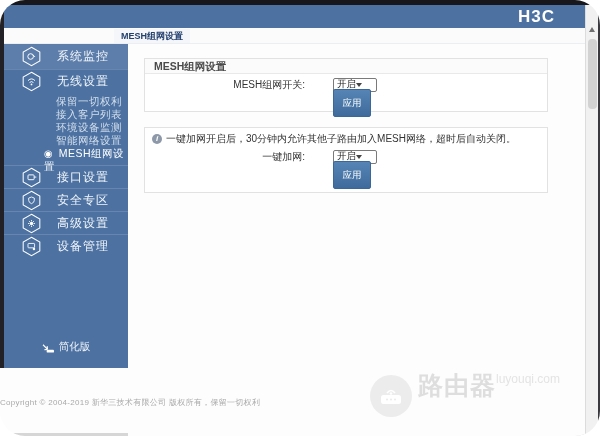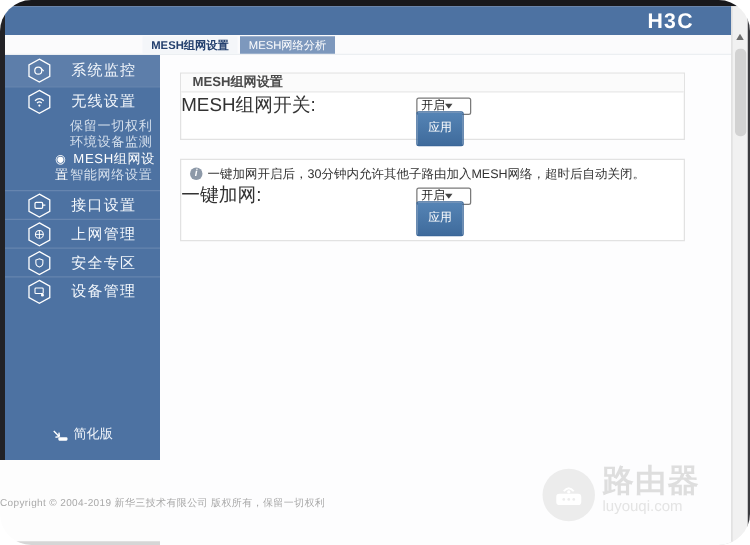--- a/index.html
+++ b/index.html
@@ -35,35 +35,35 @@
   .simplified { position:absolute; left:0; bottom:14px; width:100%; text-align:center; font-size:10.5px; color:#f0f4fa; cursor:pointer; }
   .simplified svg { vertical-align:-3px; margin-right:4px; }
 
   
   .main { position:absolute; left:128px; top:44px; width:457px; height:392px; background:#fdfdfe; }
   .panel { position:absolute; left:16px; width:404px; background:#fff; border:1px solid #e2e2e2; }
   .panel-1 { top:14px; height:54px; }
   .panel-2 { top:83px; height:66px; }
   .panel-title { height:15px; line-height:15px; padding-left:9px; font-size:10.5px; font-weight:bold; color:#4a4a4a; background:#fbfbfb; border-bottom:1px solid #e9e9e9; }
   .form-row { display:flex; align-items:center; height:15px; margin-top:3px; }
-  .form-label { flex:0 0 160px; text-align:left; font-size:15px; color:#333; }
+  .form-label { flex:0 0 160px; text-align:right; font-size:10px; color:#333; }
   .ctrl { margin-left:28px; }
   .select { width:44px; height:14px; background:#fff; border:1px solid #7a7a7a; border-radius:2px; display:flex; align-items:center; justify-content:flex-start; padding:0 3px; font-size:9.5px; color:#222; cursor:pointer; }
   .caret { width:0; height:0; border-left:3px solid transparent; border-right:3px solid transparent; border-top:4px solid #444; }
   .apply-btn { width:38px; height:28px; border:1px solid #3a6698; border-radius:2px; background:linear-gradient(#5584b5,#3f6b9c); color:#fff; font-size:9.5px; line-height:11px; cursor:pointer; font-family:inherit; }
   .info-row { display:flex; align-items:center; padding-left:7px; margin-top:4px; font-size:10px; color:#333; }
   .info-ic { width:10px; height:10px; border-radius:50%; background:#8d99a8; color:#fff; font-size:8px; line-height:10px; text-align:center; margin-right:4px; flex:0 0 auto; font-style:italic; font-weight:bold; }
 
   
   .footer { position:absolute; left:0; top:397px; width:598px; text-align:left; font-size:8px; color:#a9a9a9; letter-spacing:0.3px; }
 
   
   .watermark { position:absolute; right:40px; top:372px; display:flex; align-items:flex-start; }
   .wm-circle { width:42px; height:42px; border-radius:50%; background:#ececec; display:flex; align-items:center; justify-content:center; margin-right:6px; margin-top:3px; }
-  .wm-texts { display:flex; flex-direction:column; }
+  .wm-texts { display:flex; flex-direction:row; }
   .wm-title { font-size:25px; font-weight:bold; color:#dedede; line-height:26px; letter-spacing:1px; }
   .wm-site { font-size:12px; color:#e4e4e4; line-height:14px; }
 
   
   .scrollbar { position:absolute; left:585px; top:5px; width:13px; height:428px; background:#f1f1f1; border-left:1px solid #dcdcdc; }
   .sb-up { position:absolute; left:3px; top:22px; width:0; height:0; border-left:3.5px solid transparent; border-right:3.5px solid transparent; border-bottom:5px solid #6f6f6f; }
   .sb-thumb { position:absolute; left:2px; top:34px; width:9px; height:70px; background:#d2d2d2; border-radius:4px; }
 </style>
 </head>
 <body>
@@ -74,21 +74,20 @@
   <div class="left-strip"></div>
   <div class="right-strip"></div>
   <div class="bottom-strip"></div>
 
   <div class="header">
     <span class="logo">H3C</span>
   </div>
 
   <div class="tabbar">
     <div class="tab active">MESH组网设置</div>
-    <div class="tab inactive">MESH网络分析</div>
   </div>
 
   <div class="sidebar">
 
     <div class="nav-item first">
       <span class="hex">
         <svg width="21" height="21" viewBox="0 0 24 24">
             <polygon points="12,1.5 21.5,6.8 21.5,17.2 12,22.5 2.5,17.2 2.5,6.8" fill="none" stroke="#fff" stroke-width="1.2"></polygon>
             <circle cx="11" cy="12" r="3.2" fill="none" stroke="#fff" stroke-width="1.1"></circle>
             <path d="M13.5 10 L16 12.5" stroke="#fff" stroke-width="1.1"></path>
@@ -107,63 +106,66 @@
           </svg>
       </span>
       <span class="nav-label">无线设置</span>
     </div>
 
     <div class="submenu">
       <div class="sub-item">
         <span>保留一切权利</span>
       </div>
       <div class="sub-item">
+        <span>接入客户列表</span>
+      </div>
+      <div class="sub-item">
         <span>环境设备监测</span>
+      </div>
+      <div class="sub-item">
+        <span>智能网络设置</span>
       </div>
       <div class="sub-item selected">
         <span class="radio-ic">◉</span>
         <span>MESH组网设置</span>
       </div>
-      <div class="sub-item">
-        <span>智能网络设置</span>
-      </div>
     </div>
 
     <div class="nav-item">
       <span class="hex">
         <svg width="21" height="21" viewBox="0 0 24 24">
             <polygon points="12,1.5 21.5,6.8 21.5,17.2 12,22.5 2.5,17.2 2.5,6.8" fill="none" stroke="#fff" stroke-width="1.2"></polygon>
             <rect x="8" y="9" width="7" height="5.5" rx="1" fill="none" stroke="#fff" stroke-width="1.1"></rect>
             <path d="M15 11.5 h2.5" stroke="#fff" stroke-width="1.1"></path>
           </svg>
       </span>
       <span class="nav-label">接口设置</span>
     </div>
 
-    <div class="nav-item">
-      <span class="hex">
-        <svg width="21" height="21" viewBox="0 0 24 24">
-            <polygon points="12,1.5 21.5,6.8 21.5,17.2 12,22.5 2.5,17.2 2.5,6.8" fill="none" stroke="#fff" stroke-width="1.2"></polygon>
-            <circle cx="12" cy="12" r="3.6" fill="none" stroke="#fff" stroke-width="1"></circle>
-            <path d="M8.4 12 h7.2 M12 8.4 v7.2" stroke="#fff" stroke-width="0.9"></path>
-          </svg>
-      </span>
-      <span class="nav-label">上网管理</span>
-    </div>
 
     <div class="nav-item">
       <span class="hex">
         <svg width="21" height="21" viewBox="0 0 24 24">
             <polygon points="12,1.5 21.5,6.8 21.5,17.2 12,22.5 2.5,17.2 2.5,6.8" fill="none" stroke="#fff" stroke-width="1.2"></polygon>
             <path d="M12 8 l3.2 1.2 v2.6 q0 2.6 -3.2 3.8 q-3.2 -1.2 -3.2 -3.8 v-2.6 z" fill="none" stroke="#fff" stroke-width="1"></path>
           </svg>
       </span>
       <span class="nav-label">安全专区</span>
     </div>
 
+    <div class="nav-item">
+      <span class="hex">
+        <svg width="21" height="21" viewBox="0 0 24 24">
+            <polygon points="12,1.5 21.5,6.8 21.5,17.2 12,22.5 2.5,17.2 2.5,6.8" fill="none" stroke="#fff" stroke-width="1.2"></polygon>
+            <circle cx="12" cy="12" r="2" fill="#fff"></circle>
+            <path d="M12 8 v1.5 M12 14.5 v1.5 M8 12 h1.5 M14.5 12 h1.5 M9.2 9.2 l1 1 M13.8 13.8 l1 1 M14.8 9.2 l-1 1 M10.2 13.8 l-1 1" stroke="#fff" stroke-width="1"></path>
+          </svg>
+      </span>
+      <span class="nav-label">高级设置</span>
+    </div>
 
     <div class="nav-item">
       <span class="hex">
         <svg width="21" height="21" viewBox="0 0 24 24">
             <polygon points="12,1.5 21.5,6.8 21.5,17.2 12,22.5 2.5,17.2 2.5,6.8" fill="none" stroke="#fff" stroke-width="1.2"></polygon>
             <rect x="8" y="8.5" width="7.5" height="5" rx="0.8" fill="none" stroke="#fff" stroke-width="1"></rect>
             <circle cx="14.8" cy="14.8" r="1.4" fill="#fff"></circle>
           </svg>
       </span>
       <span class="nav-label">设备管理</span>

